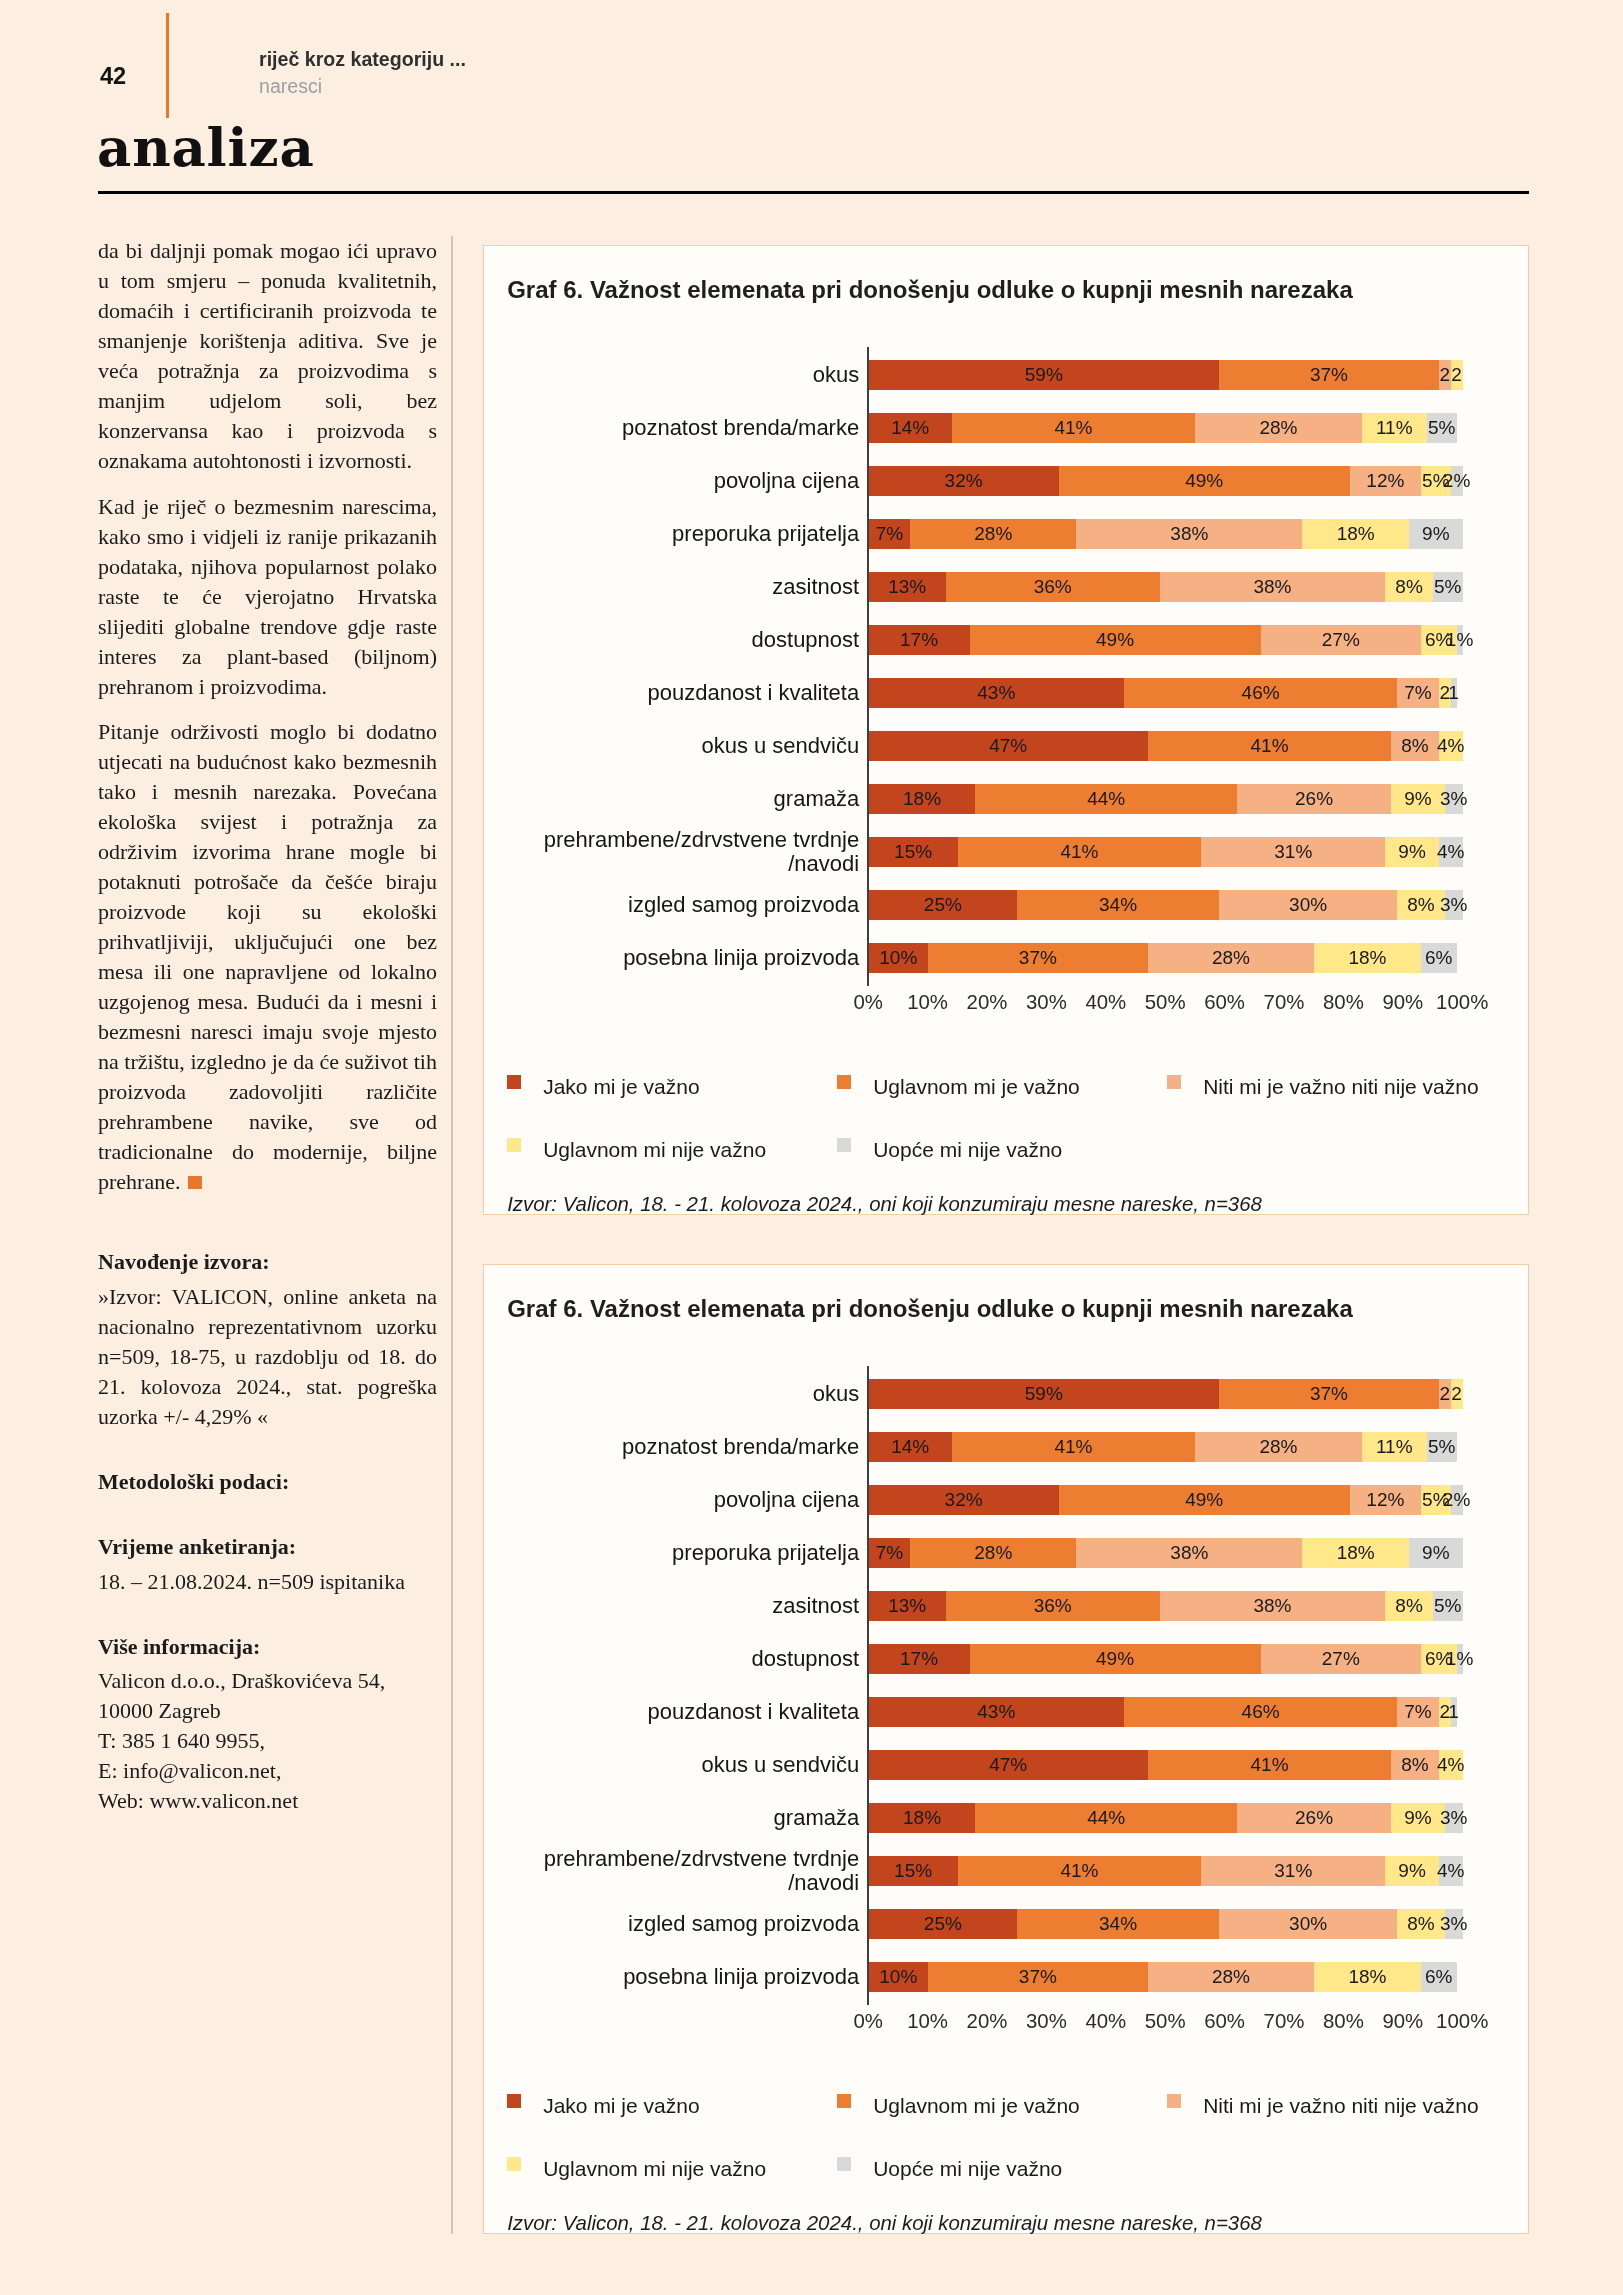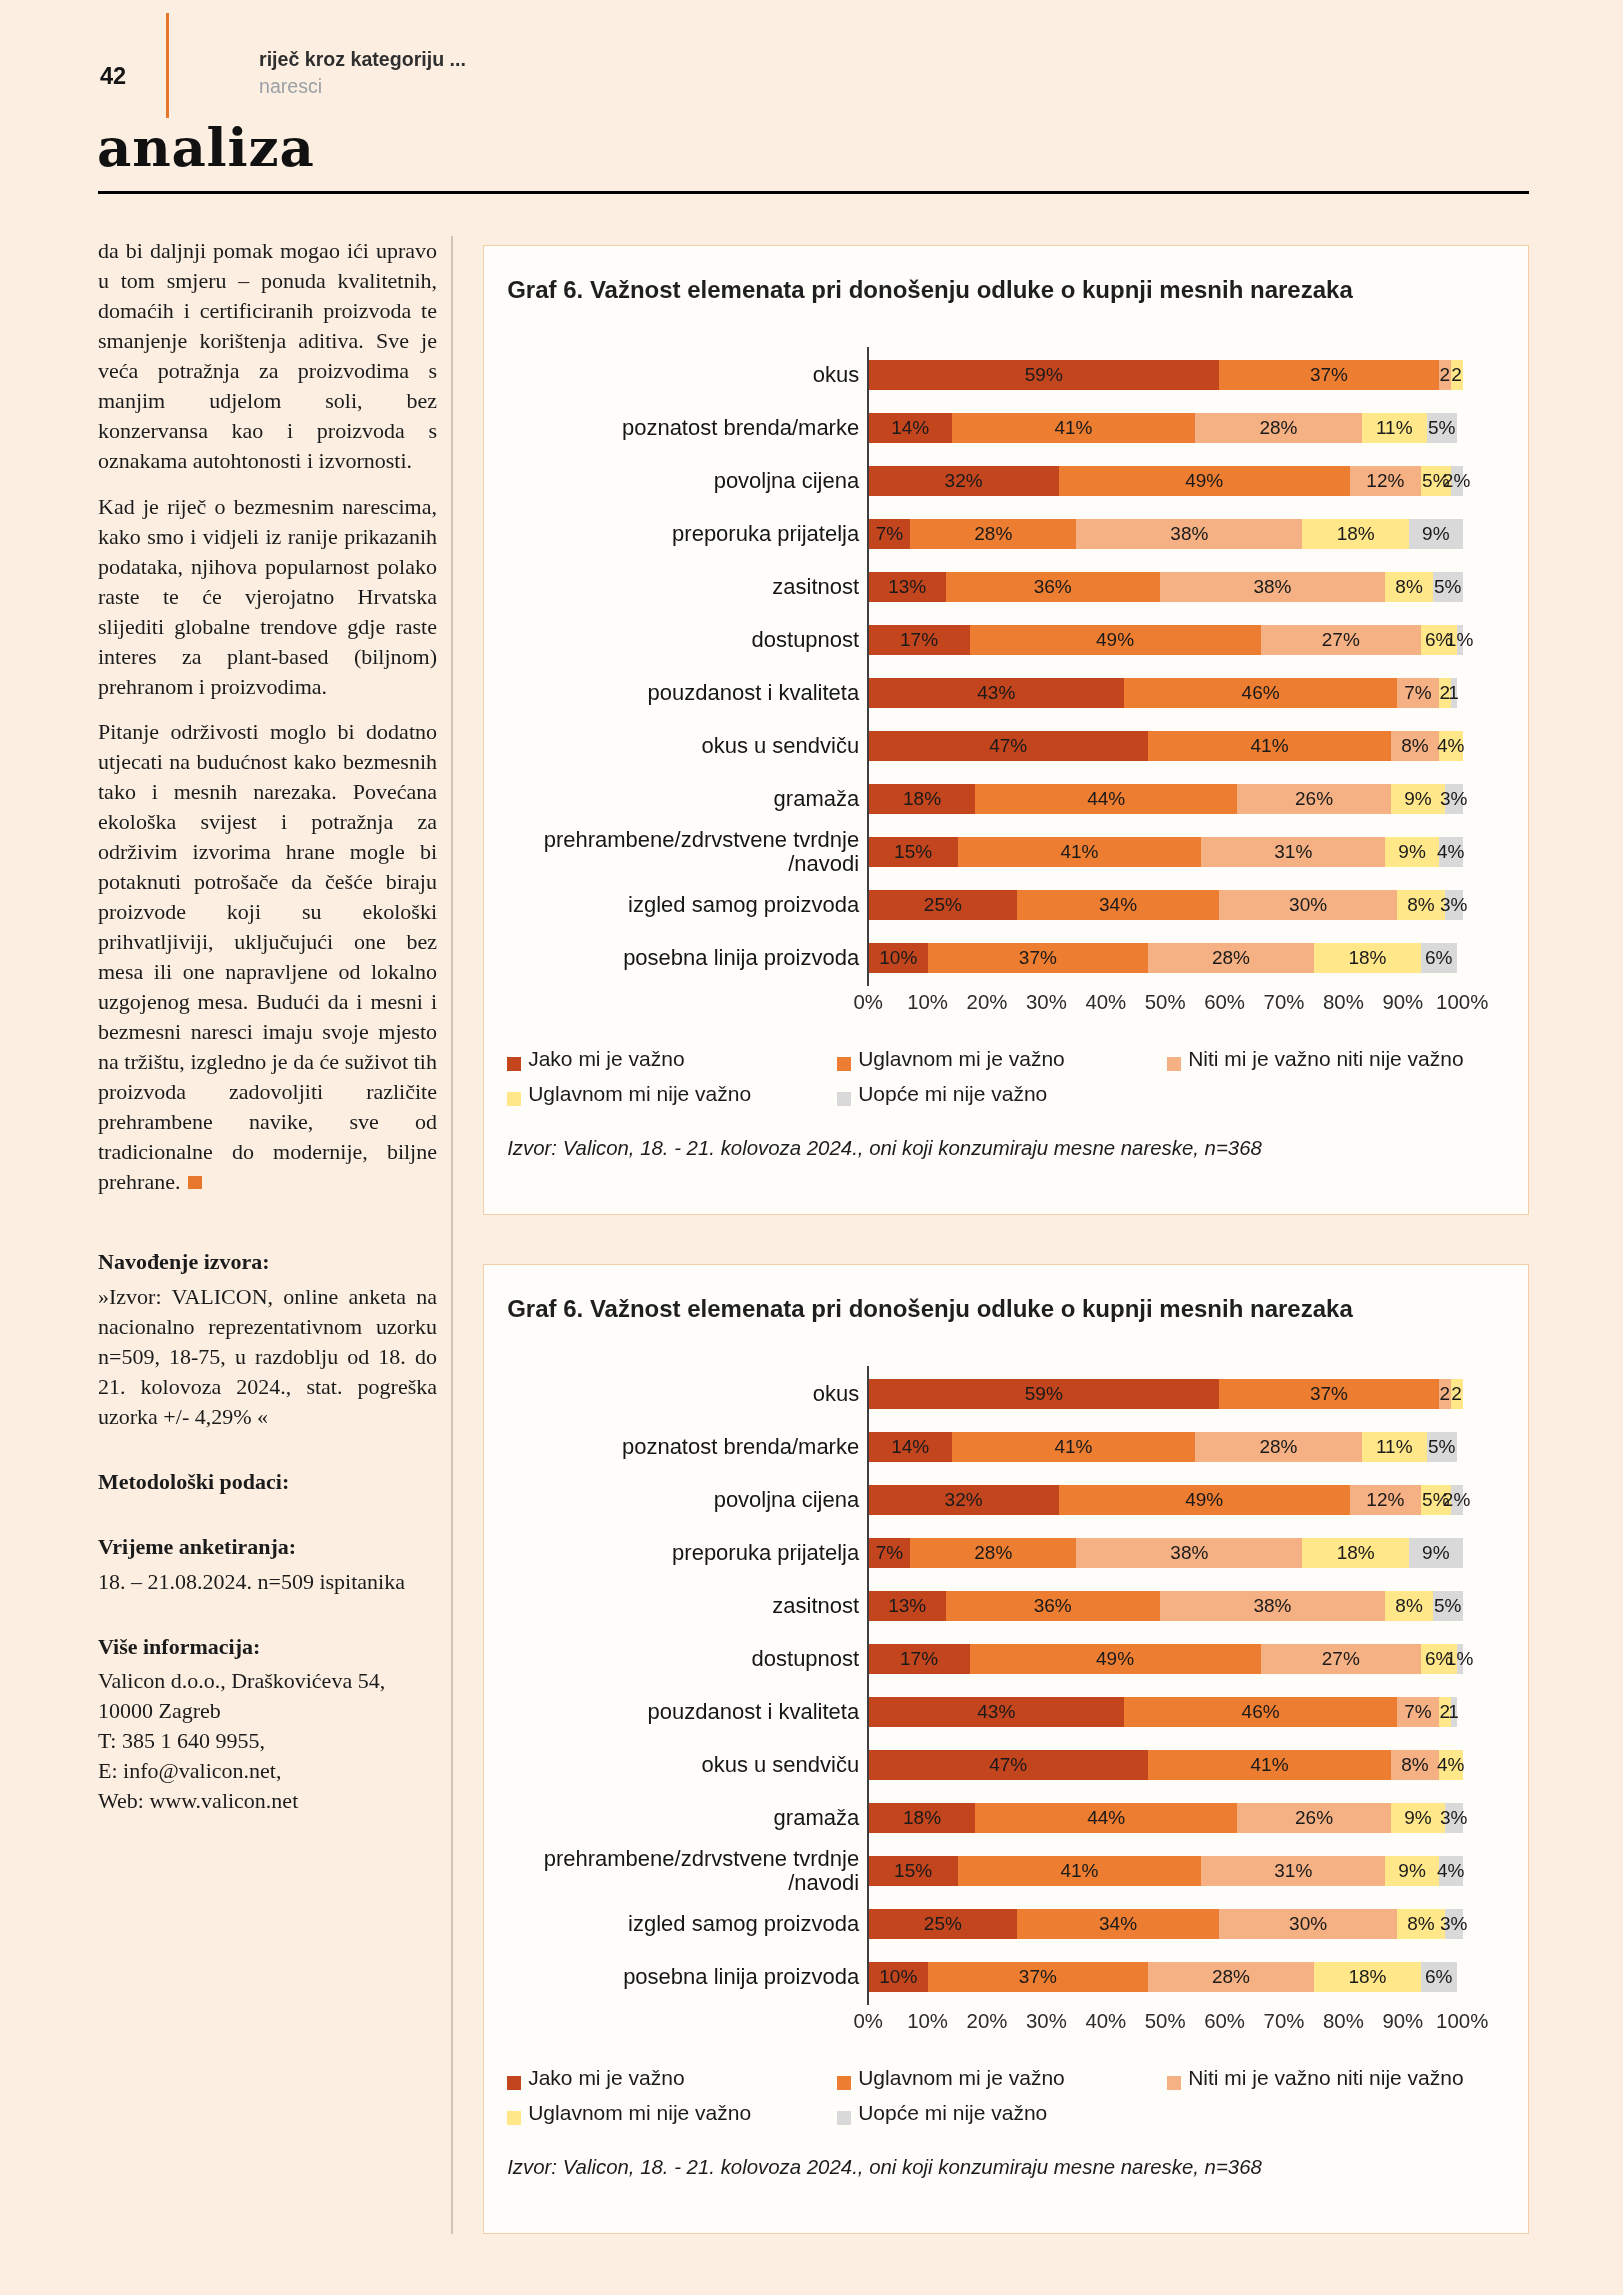--- a/index.html
+++ b/index.html
@@ -111,21 +111,21 @@
   .x-tick{position:absolute;top:6.3px;transform:translateX(-50%);white-space:nowrap;}
   .legend{
     margin-top:28px;
     font-family:"Liberation Sans",sans-serif;
     font-size:21px;color:#1a1a1a;
   }
   .legend-row{
     display:grid;grid-template-columns:330px 330px 1fr;
     margin-bottom:11px;align-items:center;
   }
-  .legend-item{display:flex;align-items:flex-end;gap:7px;}
+  .legend-item{display:flex;align-items:flex-start;gap:22px;margin-top:28px;}
   .legend-marker{width:14px;height:14px;flex:none;}
   .source{
     font-family:"Liberation Sans",sans-serif;
     font-style:italic;font-size:20.4px;color:#1c1c1c;
     margin:31px 0 0 0;
   }
 </style>
 </head>
 <body>
 

